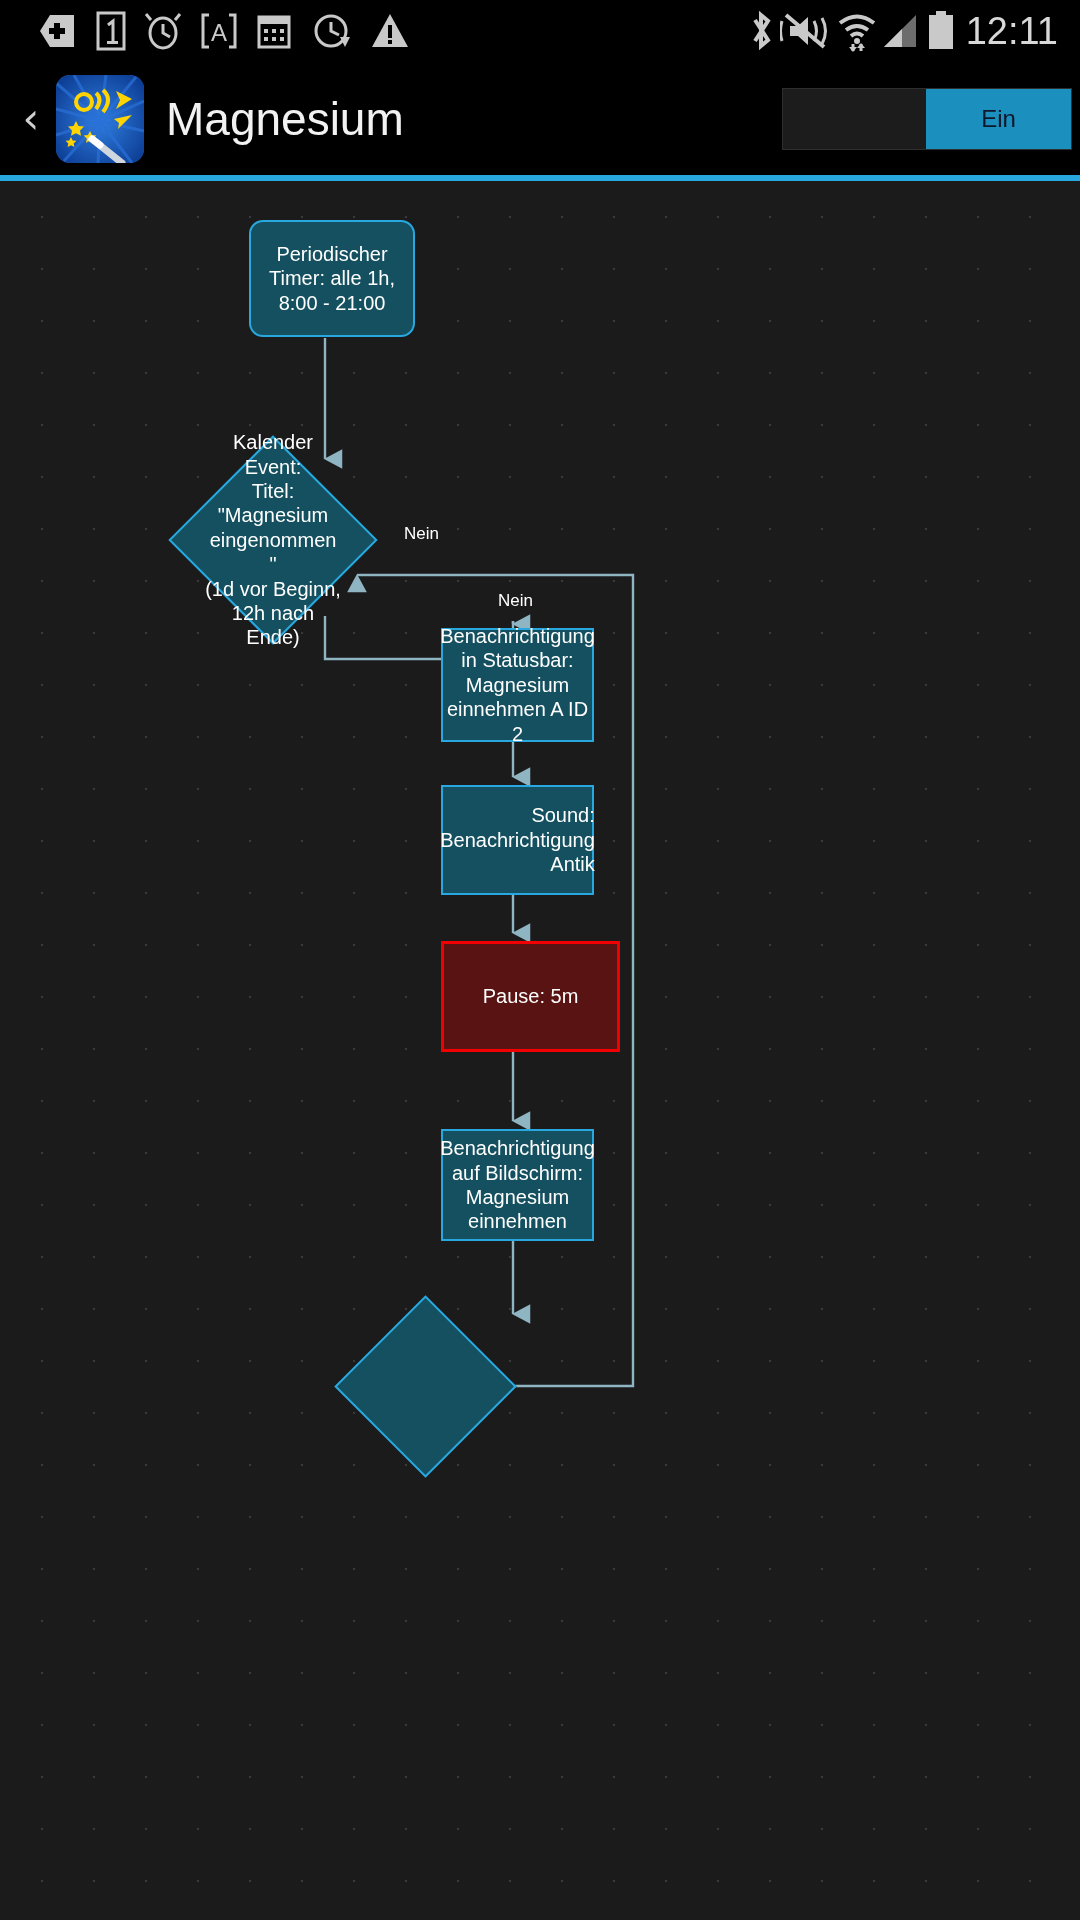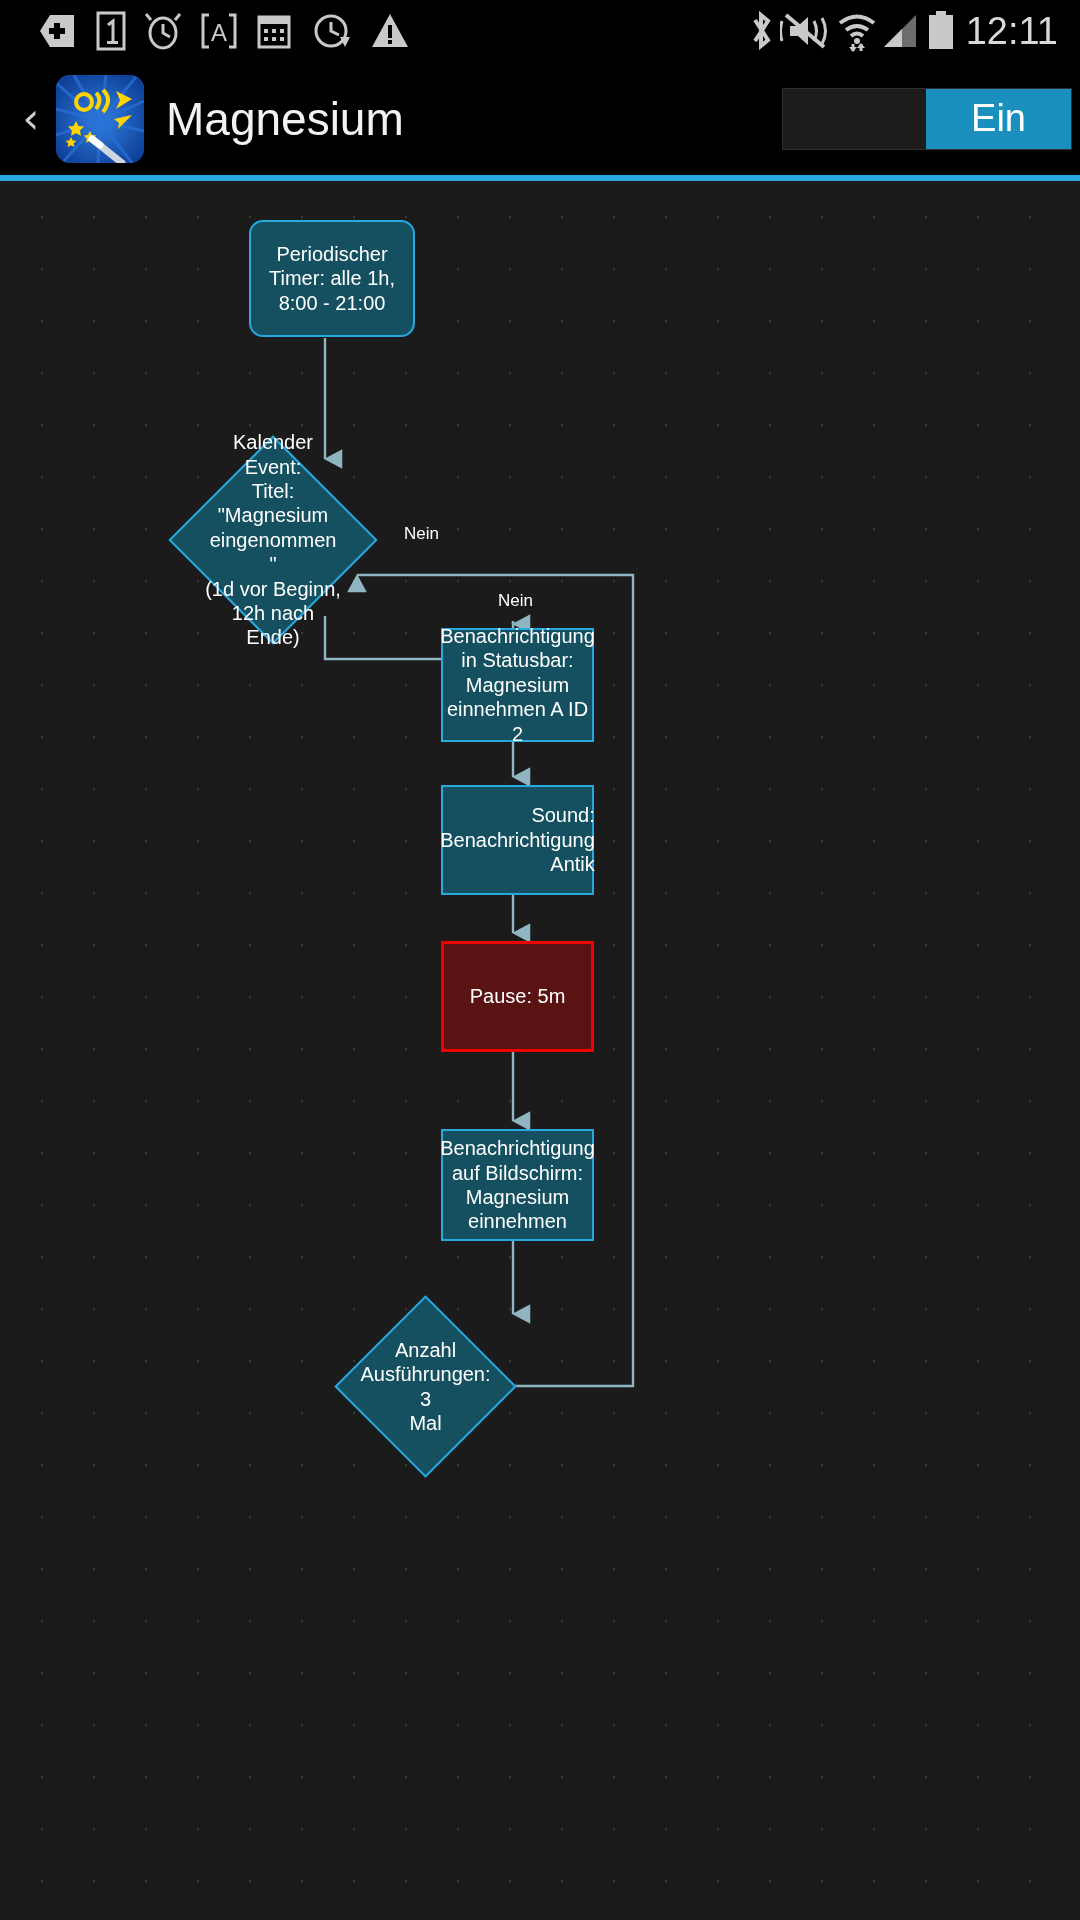--- a/index.html
+++ b/index.html
@@ -58,21 +58,21 @@
   #toggle-switch {
     margin-left:auto; margin-right:8px;
     width:290px; height:62px;
     background:#1c1c1c; border:1px solid #2e2e2e;
     display:flex; align-items:stretch; cursor:pointer;
   }
   #toggle-off-track { flex:1; }
   #toggle-on-thumb {
     width:145px; background:#1b8fbd;
     display:flex; align-items:center; justify-content:center;
-    color:#ffffff; font-size:38px;
+    color:#0f172a; font-size:24px;
   }
   #appbar-underline {
     position:absolute; top:175px; left:0;
     width:1080px; height:6px; background:#29a8df;
   }
 
   
   #canvas {
     position:absolute; top:181px; left:0;
     width:1080px; height:1739px;
@@ -287,34 +287,31 @@
         <div class="txt">Benachrichtigung
 in Statusbar:
 Magnesium
 einnehmen A ID 2</div>
       </div>
       <div class="node n-rect" style="left: 441px; top: 604px; width: 153px; height: 110px; text-align: right;">
         <div class="txt">Sound:
 Benachrichtigung
 Antik</div>
       </div>
-      <div class="node n-red" style="left: 441px; top: 760px; width: 153px; height: 111px;">
+      <div class="node n-red" style="left: 441px; top: 760px; width: 179px; height: 111px;">
         <div class="txt">Pause: 5m</div>
       </div>
       <div class="node n-rect" style="left: 441px; top: 948px; width: 153px; height: 112px;">
         <div class="txt">Benachrichtigung
 auf Bildschirm:
 Magnesium
 einnehmen</div>
       </div>
       <div class="node n-diamond" style="left: 361px; top: 1141px; width: 129px; height: 129px;">
         <div class="dshape"></div>
-        <div class="txt" style="width: 208.98px;">Anzahl
-Ausführungen: 3
-Mal</div>
       </div>
     </div>
   <div id="labels-layer">
       <div class="edge-label" style="left: 404px; top: 343px;">Nein</div>
       <div class="edge-label" style="left: 498px; top: 410px;">Nein</div>
     </div>
 
 </div>
 
 </body></html>

